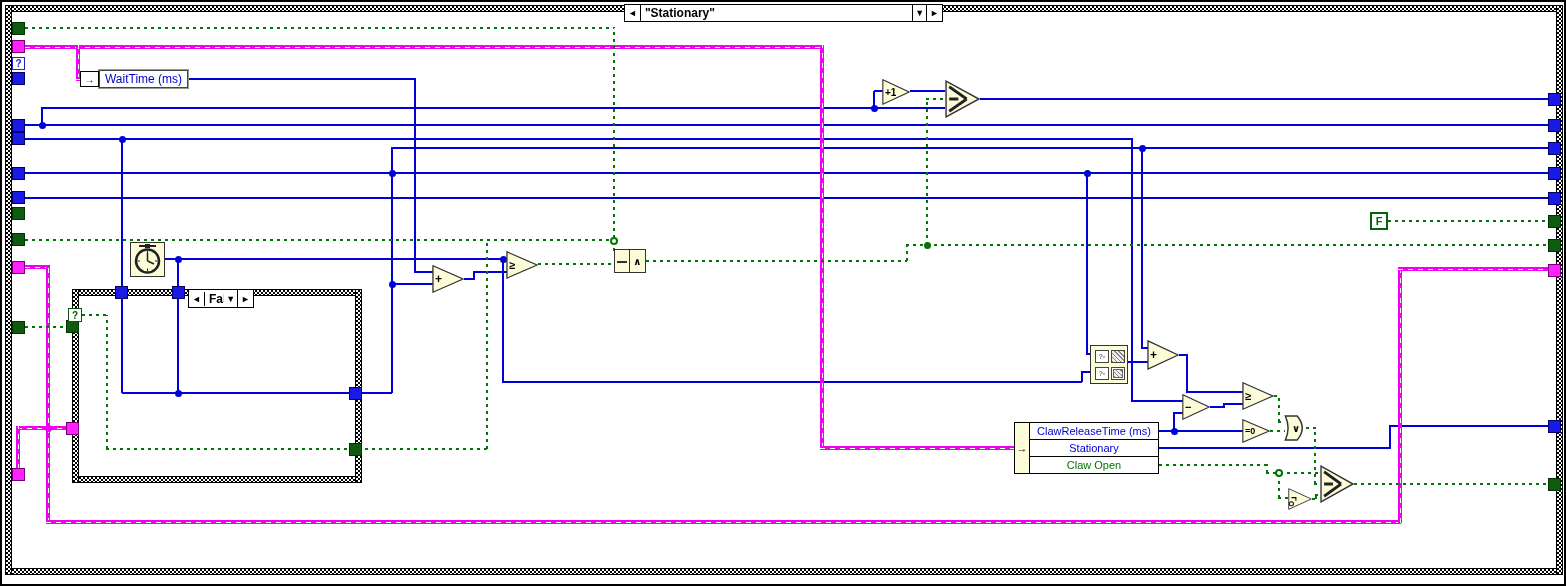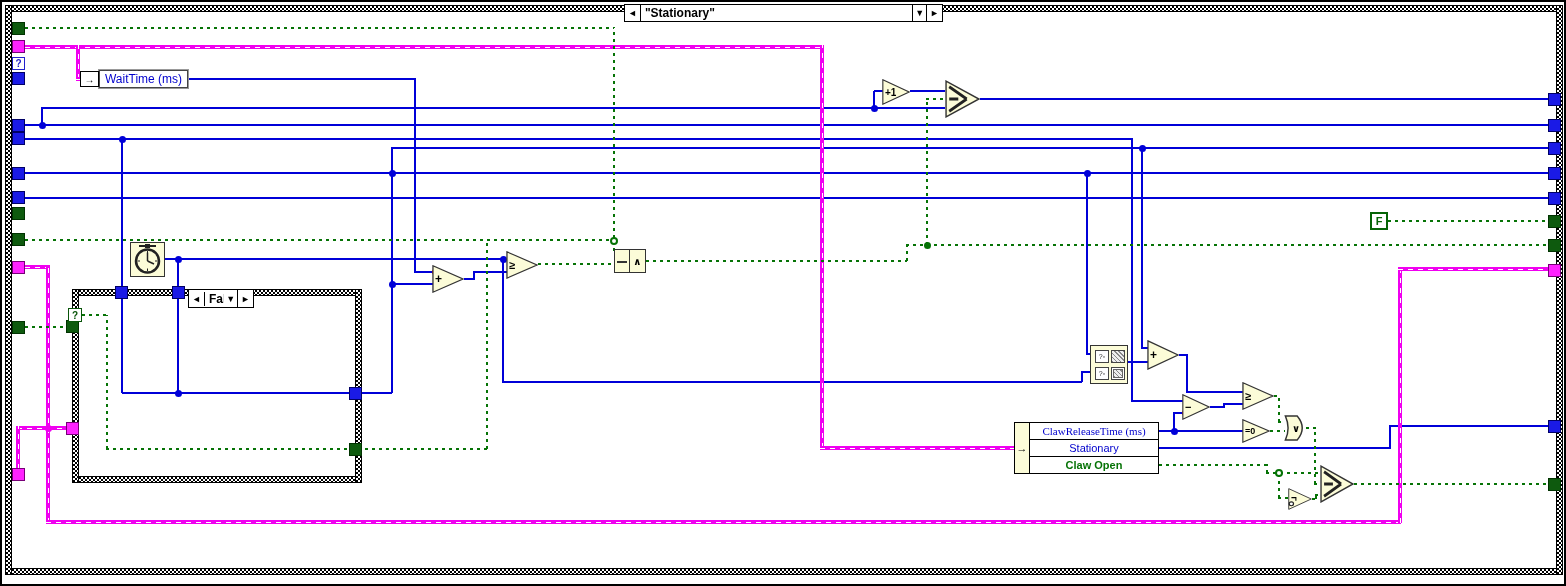--- a/index.html
+++ b/index.html
@@ -317,19 +317,19 @@
         <polygon points="3,3 97,50 3,97"></polygon>
       <path d="M12,18 L62,50 M12,82 L62,50 M12,50 L38,50" stroke="#222" stroke-width="8" fill="none"></path>
       </svg>
   </div>
 
   <div class="fconst" style="left:1368px;top:210px;width:18px;height:18px;">F</div>
 
   <div class="unb" style="left:1012px;top:420px;width:145px;height:52px;">
     <div class="strip">→</div>
     <div class="rows">
-      <div class="row" style="color:#0000CC;font-family:Liberation Serif, serif;">ClawReleaseTime (ms)</div>
+      <div class="row" style="color:#0000CC;">ClawReleaseTime (ms)</div>
       <div class="row" style="color:#0000CC;">Stationary</div>
-      <div class="row" style="color:#067306;font-weight:bold;">Claw Open</div>
+      <div class="row" style="color:#067306;">Claw Open</div>
     </div>
   </div>
 
 </div>
 
 </body></html>

